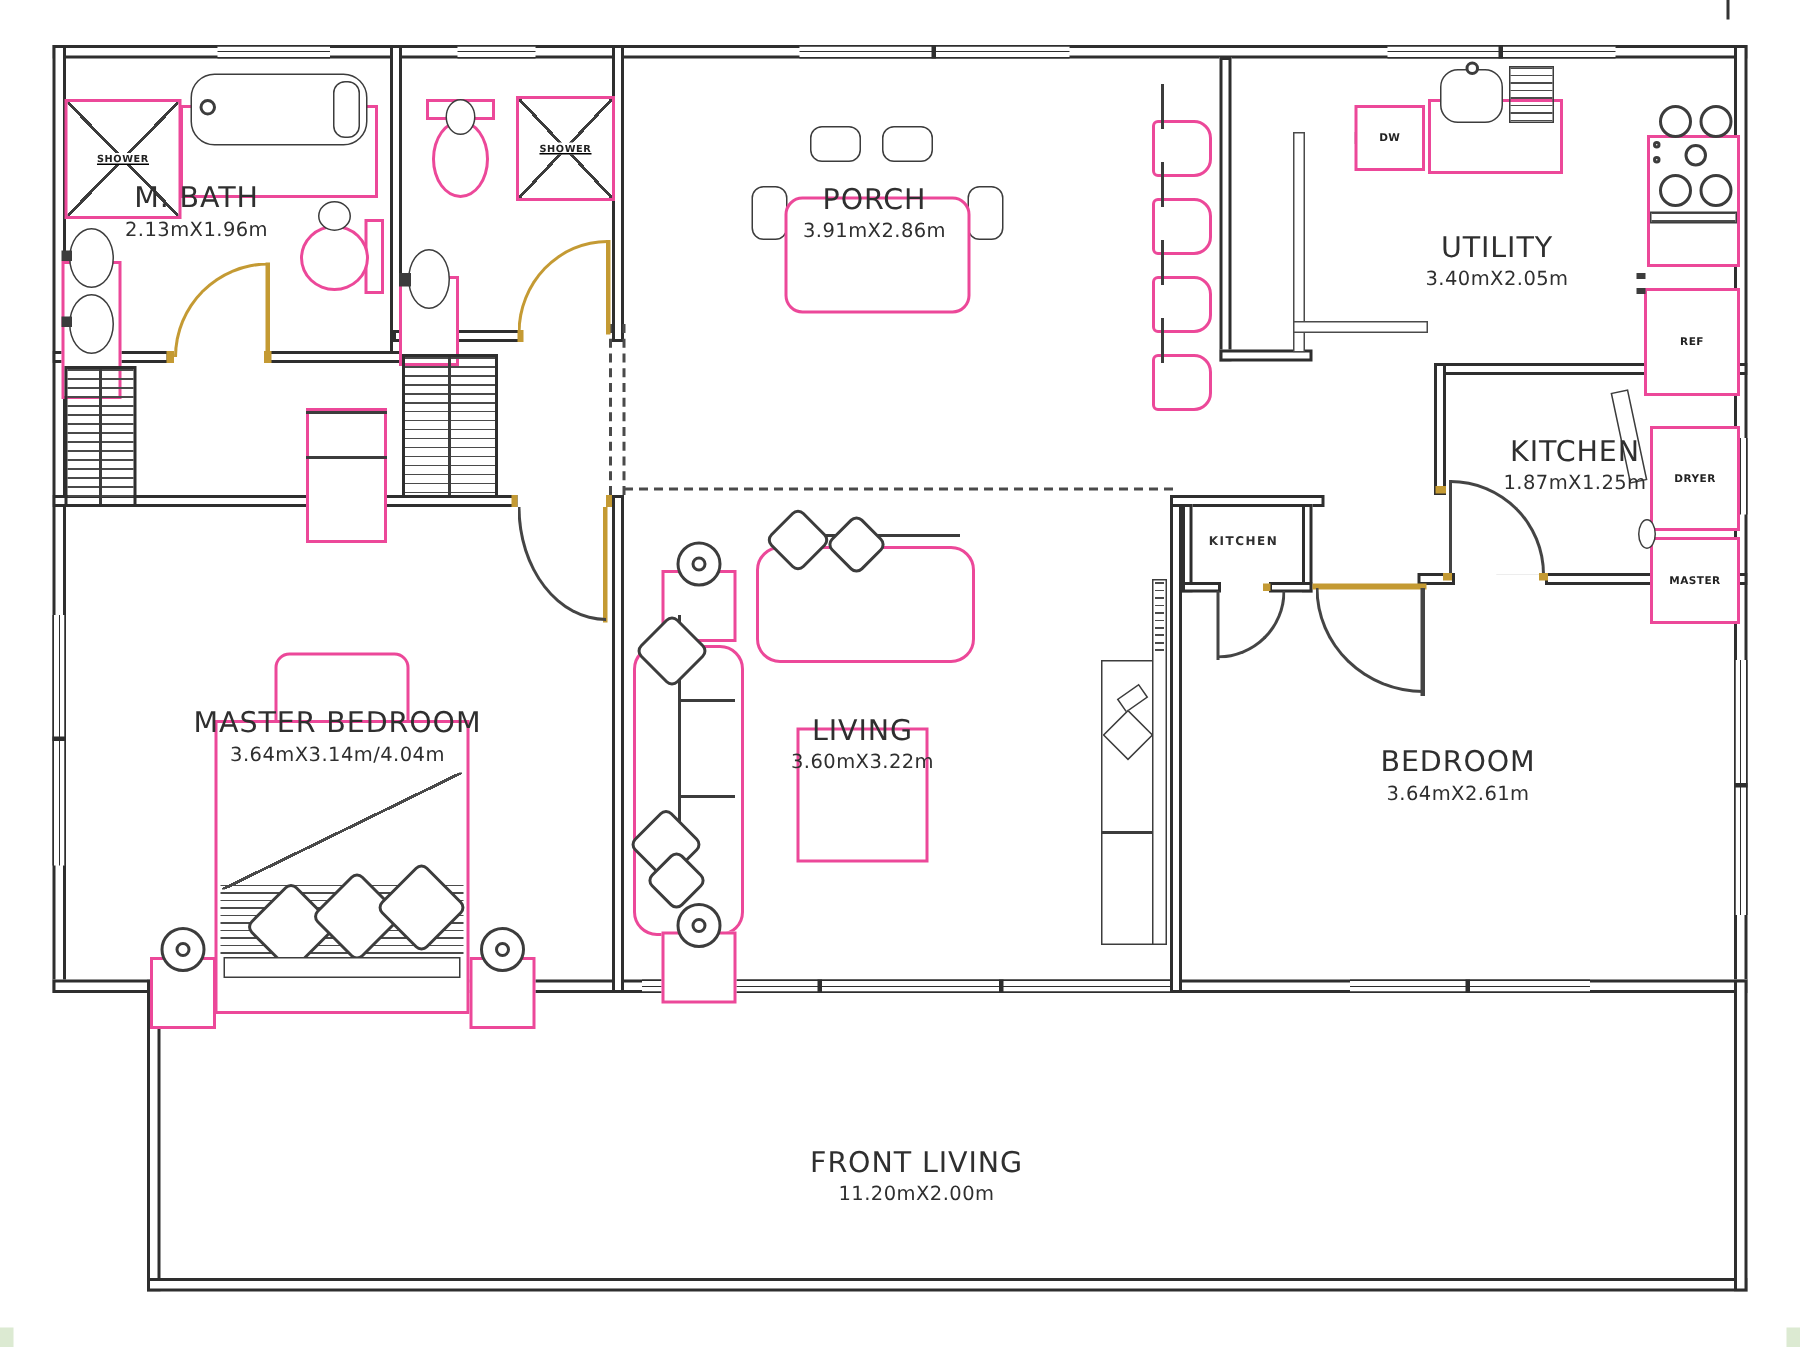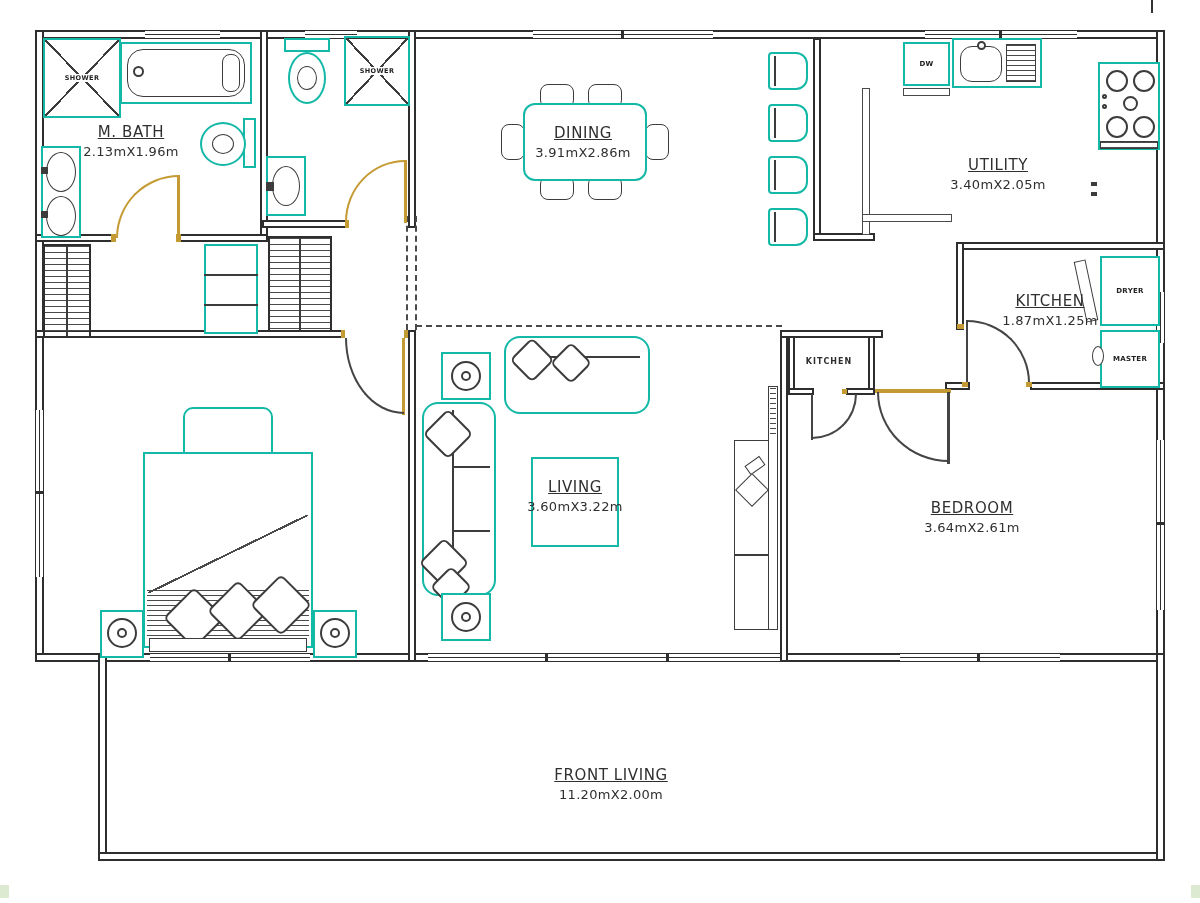--- a/index.html
+++ b/index.html
@@ -1,44 +1,44 @@
 <!DOCTYPE html>
 <html><head>
 <meta charset="utf-8">
 <style>
   html,body{margin:0;padding:0;background:#fff;}
   #plan{position:relative;width:1200px;height:903px;background:#fff;overflow:hidden;
         font-family:"DejaVu Sans",sans-serif;}
   .a{position:absolute;box-sizing:border-box;}
   .wall{background:#fff;border:2px solid #2e2e2e;}
   .thin{background:#fff;border:1px solid #4a4a4a;}
-  .f{background:#fff;border:2px solid #14b8a6;}
+  .f{background:#fff;border:2px solid #ec4899;margin-top:28px;}
   .f1{background:#fff;border:1.5px solid #3c3c3c;}
   .circ{background:#fff;border:2px solid #3c3c3c;border-radius:50%;}
   .winh{border-top:1.5px solid #2e2e2e;border-bottom:1.5px solid #2e2e2e;
         background:linear-gradient(#fff 0 44%,#2e2e2e 44% 56%,#fff 56%);}
   .winv{border-left:1.5px solid #2e2e2e;border-right:1.5px solid #2e2e2e;
         background:linear-gradient(90deg,#fff 0 44%,#2e2e2e 44% 56%,#fff 56%);}
   .mull{background:#2e2e2e;}
   .xbox{background:
     linear-gradient(to bottom right,transparent calc(50% - 1px),#3c3c3c calc(50% - 1px) calc(50% + 1px),transparent calc(50% + 1px)),
     linear-gradient(to bottom left,transparent calc(50% - 1px),#3c3c3c calc(50% - 1px) calc(50% + 1px),transparent calc(50% + 1px));
-    display:flex;align-items:center;justify-content:center;}
+    display:flex;align-items:center;justify-content:center;text-decoration:underline;}
   .hatchh{background:repeating-linear-gradient(180deg,#4a4a4a 0 1px,transparent 1px 5px);}
   .shelfbox{border:2px solid #2e2e2e;background:
     linear-gradient(90deg,transparent calc(50% - 1px),#3c3c3c calc(50% - 1px) calc(50% + 1px),transparent calc(50% + 1px)),
     repeating-linear-gradient(180deg,#4a4a4a 0 1px,transparent 1px 6px);}
   .diag{background:linear-gradient(to bottom right,transparent calc(50% - 1px),#4a4a4a calc(50% - 1px) calc(50% + 1px),transparent calc(50% + 1px));}
   .dashv{border-left:2px dashed #4a4a4a;}
   .dashh{border-top:2px dashed #4a4a4a;}
   .amber{background:#c49a33;}
   .leafd{background:#444;}
   .pillow{background:#fff;border:2px solid #3c3c3c;border-radius:6px;transform:rotate(45deg);}
   .rlabel{transform:translate(-50%,-50%);text-align:center;color:#2f2f2f;white-space:nowrap;}
-  .rname{font-size:15px;letter-spacing:.6px;text-decoration:underline;}
+  .rname{font-size:19px;letter-spacing:.6px;}
   .rdims{font-size:13px;letter-spacing:.3px;margin-top:3px;}
   .chip{background:#fff;font-size:6.5px;font-weight:bold;letter-spacing:.4px;color:#222;padding:0 2px;}
   .appl{display:flex;align-items:center;justify-content:center;}
   .appl span{font-size:7px;font-weight:bold;letter-spacing:.3px;color:#222;}
   .seatline{background:#3c3c3c;}
 </style>
 </head>
 <body>
 
 <div id="plan">
@@ -155,20 +155,23 @@
   <div class="a f1 hatchh" style="left:1006px;top:44px;width:30px;height:38px"></div>
   <div class="a f" style="left:1098px;top:62px;width:62px;height:88px"></div>
   <div class="a circ" style="left:1106px;top:70px;width:22px;height:22px"></div>
   <div class="a circ" style="left:1133px;top:70px;width:22px;height:22px"></div>
   <div class="a circ" style="left:1106px;top:116px;width:22px;height:22px"></div>
   <div class="a circ" style="left:1133px;top:116px;width:22px;height:22px"></div>
   <div class="a circ" style="left:1123px;top:96px;width:15px;height:15px"></div>
   <div class="a circ" style="left:1102px;top:94px;width:5px;height:5px"></div>
   <div class="a circ" style="left:1102px;top:104px;width:5px;height:5px"></div>
   <div class="a f1 hatchh" style="left:1100px;top:141px;width:58px;height:8px"></div>
+  <div class="a f appl" style="left:1096px;top:164px;width:64px;height:72px">
+    <span>REF</span>
+  </div>
   <div class="a seatline" style="left:1091px;top:182px;width:6px;height:4px"></div>
   <div class="a seatline" style="left:1091px;top:192px;width:6px;height:4px"></div>
 
   <div class="a f appl" style="left:1100px;top:256px;width:60px;height:70px">
     <span>DRYER</span>
   </div>
   <div class="a f appl" style="left:1100px;top:330px;width:60px;height:58px">
     <span>MASTER</span>
   </div>
   <div class="a f1" style="left:1092px;top:346px;width:12px;height:20px;border-radius:50%"></div>
@@ -240,31 +243,35 @@
 
   <div class="a leafd" style="left:811px;top:394px;width:2px;height:46px"></div>
   <div class="a" style="left:812px;top:394px;width:45px;height:45px;border-right:2px solid #444;border-bottom:2px solid #444;border-bottom-right-radius:100% 100%"></div>
   <div class="a amber" style="left:842px;top:389px;width:5px;height:5px"></div>
 
   <div class="a rlabel" style="left:131px;top:141px">
     <div class="rname">M. BATH</div>
     <div class="rdims">2.13mX1.96m</div>
   </div>
   <div class="a rlabel" style="left:583px;top:142px">
-    <div class="rname">DINING</div>
+    <div class="rname">PORCH</div>
     <div class="rdims">3.91mX2.86m</div>
   </div>
   <div class="a rlabel" style="left:998px;top:174px">
     <div class="rname">UTILITY</div>
     <div class="rdims">3.40mX2.05m</div>
   </div>
   <div class="a rlabel" style="left:1050px;top:310px">
     <div class="rname">KITCHEN</div>
     <div class="rdims">1.87mX1.25m</div>
   </div>
+  <div class="a rlabel" style="left:225px;top:491px">
+    <div class="rname">MASTER BEDROOM</div>
+    <div class="rdims">3.64mX3.14m/4.04m</div>
+  </div>
   <div class="a rlabel" style="left:575px;top:496px">
     <div class="rname">LIVING</div>
     <div class="rdims">3.60mX3.22m</div>
   </div>
   <div class="a rlabel" style="left:829px;top:361px;font-size:8px;font-weight:bold;letter-spacing:1px">
     <div>KITCHEN</div>
   </div>
   <div class="a rlabel" style="left:972px;top:517px">
     <div class="rname">BEDROOM</div>
     <div class="rdims">3.64mX2.61m</div>

